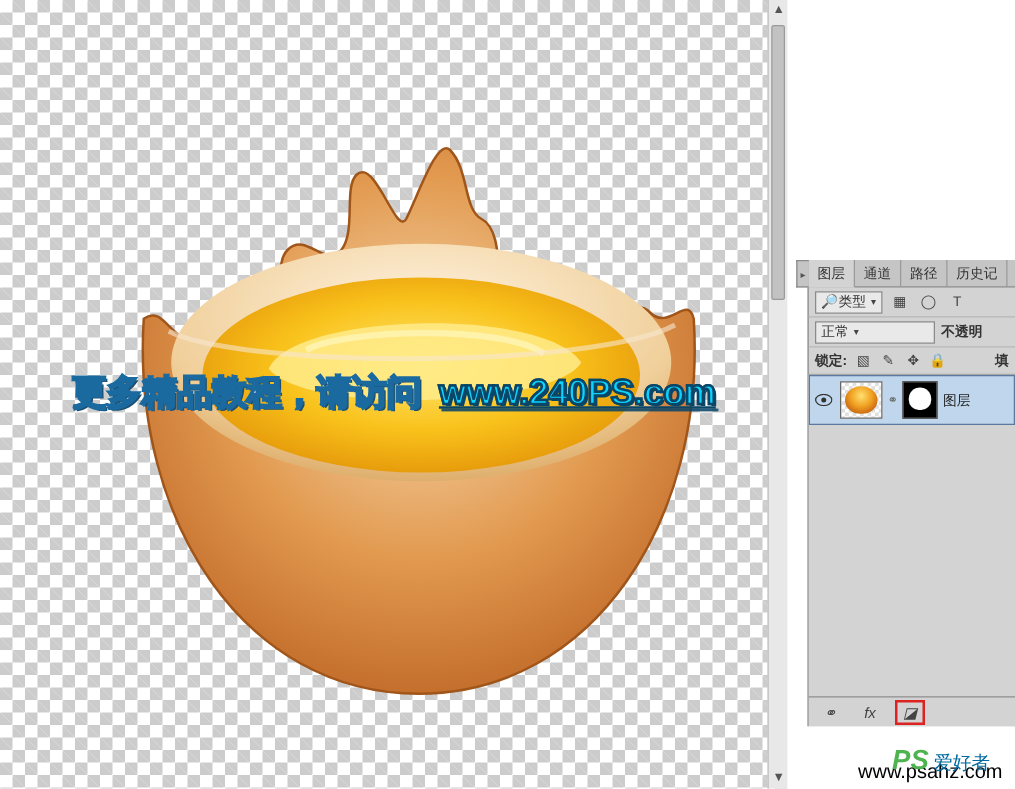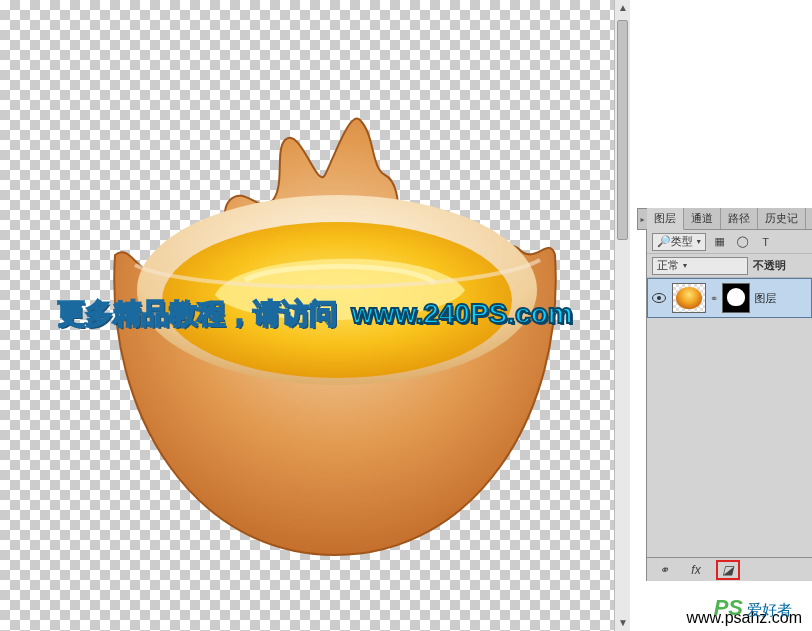--- a/index.html
+++ b/index.html
@@ -38,20 +38,21 @@
   .overlay-text .p1 {
     color: #fff;
     -webkit-text-stroke: 2px #1a6aa0;
     text-shadow: 2px 2px 0 #1e4f70;
   }
   .overlay-text .p2 {
     color: #0dd4ff;
     -webkit-text-stroke: 2px #0a4668;
     text-shadow: 2px 2px 0 #0a4668;
     margin-left: 6px;
+    text-decoration: underline;
   }
   .scroll-v {
     position: absolute;
     right: 182px; top: 0;
     width: 16px; height: 631px;
     background: #e8e8e8;
     border-left: 1px solid #bdbdbd;
   }
   .scroll-v .thumb {
     position: absolute;
@@ -303,20 +304,28 @@
   </div>
 
   <div class="row">
     <div class="dd" style="width:96px">
       <span>正常</span>
       <span class="arw">▾</span>
     </div>
     <span class="label">不透明</span>
   </div>
 
+  <div class="lock-row">
+    <span class="label">锁定:</span>
+    <span class="ico">▧</span>
+    <span class="ico">✎</span>
+    <span class="ico">✥</span>
+    <span class="ico">🔒</span>
+    <span class="label" style="margin-left:auto">填</span>
+  </div>
 
   <div class="layers-list">
     <div class="layer-row">
       <div class="eye">
         <svg width="14" height="10" viewBox="0 0 14 10">
             <ellipse cx="7" cy="5" rx="6.5" ry="4.5" fill="none" stroke="#333" stroke-width="1"></ellipse>
             <circle cx="7" cy="5" r="2" fill="#333"></circle>
           </svg>
       </div>
       <div class="thumb-layer">

